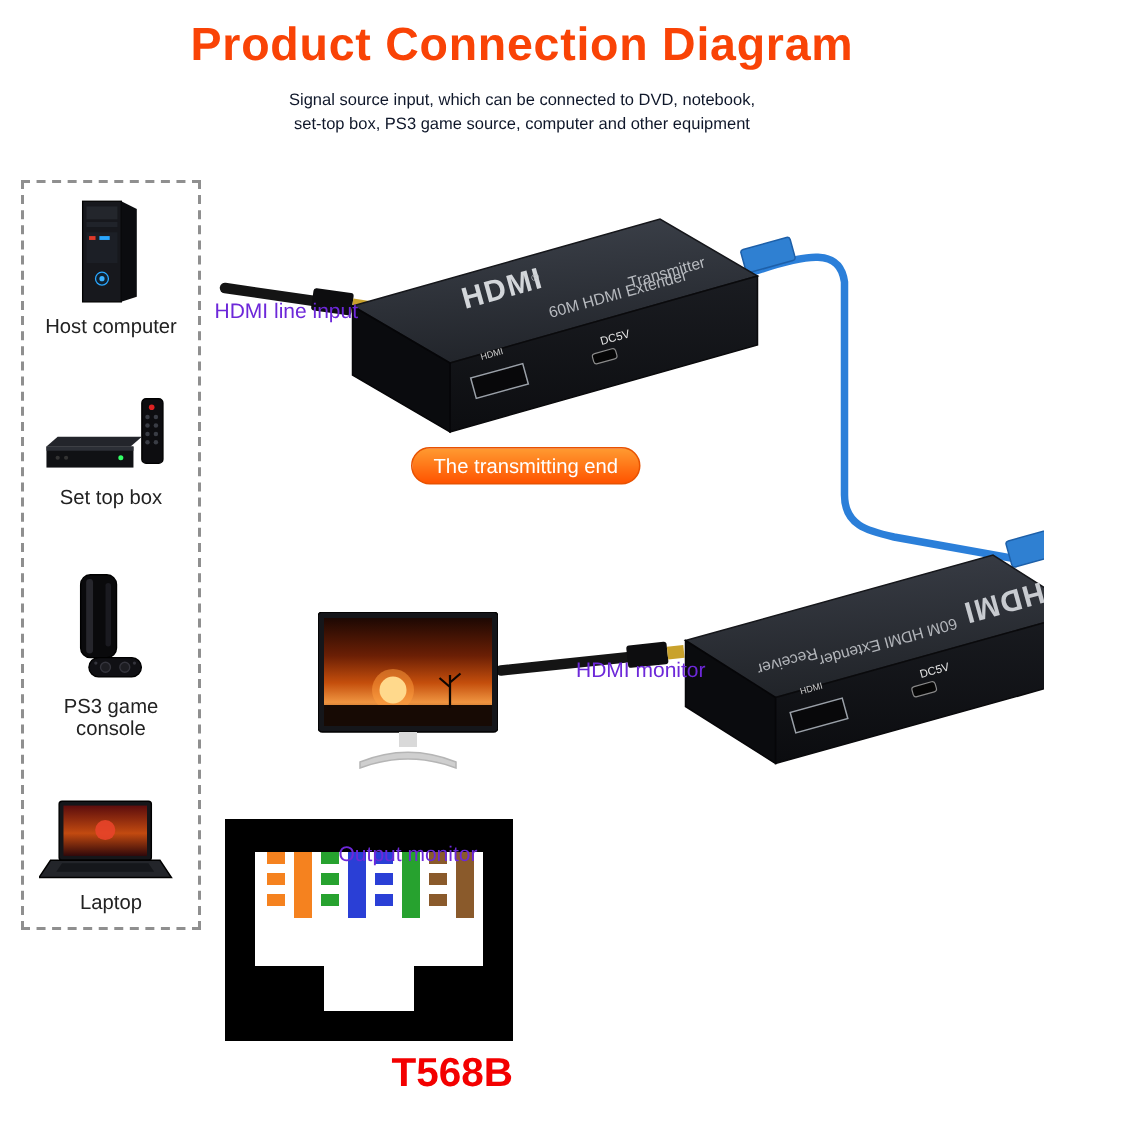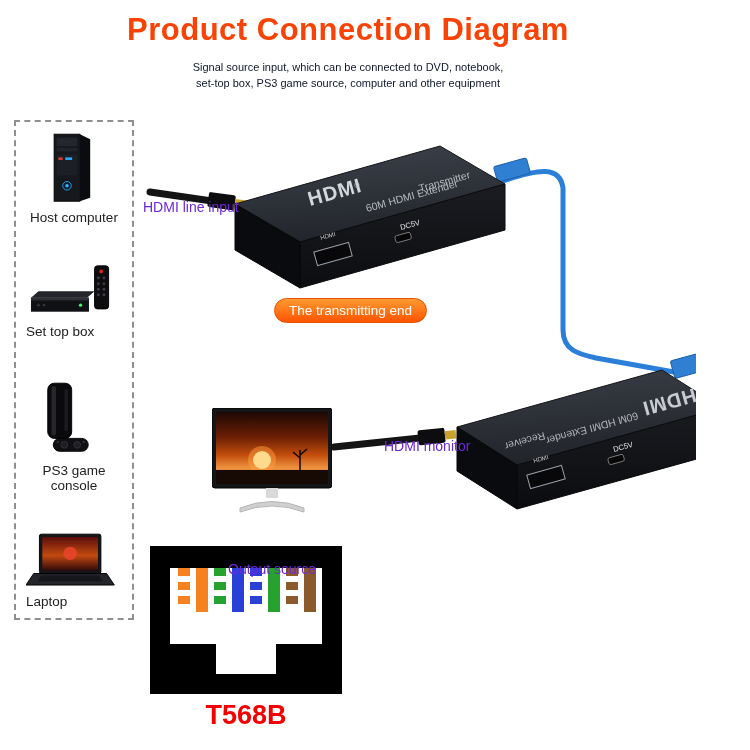--- a/index.html
+++ b/index.html
@@ -5,27 +5,27 @@
   html,body{margin:0;padding:0;background:#fff;}
   .page{position:relative;width:696px;height:750px;background:#ffffff;overflow:hidden;
         font-family:"Liberation Sans", sans-serif;}
   .abs{position:absolute;}
   .title{top:12px;left:0;width:100%;text-align:center;font-size:31px;font-weight:bold;
          color:#f94306;letter-spacing:0.5px;}
   .subtitle{top:60px;left:0;width:100%;text-align:center;font-size:11px;color:#0f172a;line-height:1.45;}
   .sidebar{left:14px;top:120px;width:120px;height:500px;border:2px dashed #8f8f8f;
            display:flex;flex-direction:column;align-items:center;justify-content:space-between;
            padding:8px 0;box-sizing:border-box;}
-  .side-item{display:flex;flex-direction:column;align-items:flex-start;}
+  .side-item{display:flex;flex-direction:column;align-items:center;}
   .side-label{font-size:13.5px;color:#222;text-align:center;line-height:1.15;max-width:104px;margin-top:2px;}
   .small-label{font-size:14px;color:#6d28d9;margin-top:42px;}
   .badge{padding:4px 14px;border-radius:14px;color:#fff;font-size:13.5px;white-space:nowrap;
          background:linear-gradient(#ff9a31,#ff5400);border:1px solid #e85200;z-index:3;}
   .z1{z-index:1;} .z2{z-index:2;} .z3{z-index:3;}
-  .t568b{left:150px;top:700px;width:192px;text-align:center;font-size:27px;font-weight:bold;color:#f30000;}
+  .t568b{left:150px;top:700px;width:192px;text-align:right;font-size:27px;font-weight:bold;color:#f30000;}
   svg{display:block;}
 </style>
 </head>
 <body>
 
 <div class="page">
 
   <div class="abs title">Product Connection Diagram</div>
   <div class="abs subtitle">
     <div>Signal source input, which can be connected to DVD, notebook,</div>
@@ -188,21 +188,21 @@
     <rect x="0" y="0" width="120" height="80" rx="3" fill="#15161a" stroke="#000"></rect>
     <rect x="4" y="4" width="112" height="72" fill="url(#sky)"></rect>
     <circle cx="50" cy="52" r="14" fill="#ff9e3e" opacity="0.5"></circle>
     <circle cx="50" cy="52" r="9" fill="#ffd98c"></circle>
     <rect x="4" y="62" width="112" height="14" fill="#170a04"></rect>
     <path d="M88,64 L88,42 M88,50 L81,44 M88,47 L95,41" stroke="#0d0602" stroke-width="1.5" fill="none"></path>
     <rect x="54" y="80" width="12" height="10" fill="#d9d9d9"></rect>
     <path d="M28,100 Q60,87 92,100 L92,104 Q60,92 28,104 Z" fill="#cfcfcf" stroke="#b5b5b5"></path>
   </svg>
 
-  <div class="abs small-label z3" style="left:212px;top:519px;width:120px;text-align:center">Output source</div>
+  <div class="abs small-label z3" style="left:212px;top:519px;width:120px;text-align:center">Output monitor</div>
 
   <svg class="abs z2" style="left:150px;top:546px" width="192" height="150" viewBox="0 0 192 150">
     <path fill-rule="evenodd" fill="#000" d="M0,0 H192 V148 H0 Z M20,22 H172 V98 H126 V128 H66 V98 H20 Z"></path>
     <g>
       <rect x="28" y="22" width="12" height="44" fill="#ffffff"></rect>
       <rect x="28" y="22" width="12" height="8" fill="#f5821f"></rect>
       <rect x="28" y="36" width="12" height="8" fill="#f5821f"></rect>
       <rect x="28" y="50" width="12" height="8" fill="#f5821f"></rect>
     </g>
     <rect x="46" y="22" width="12" height="44" fill="#f5821f"></rect>

